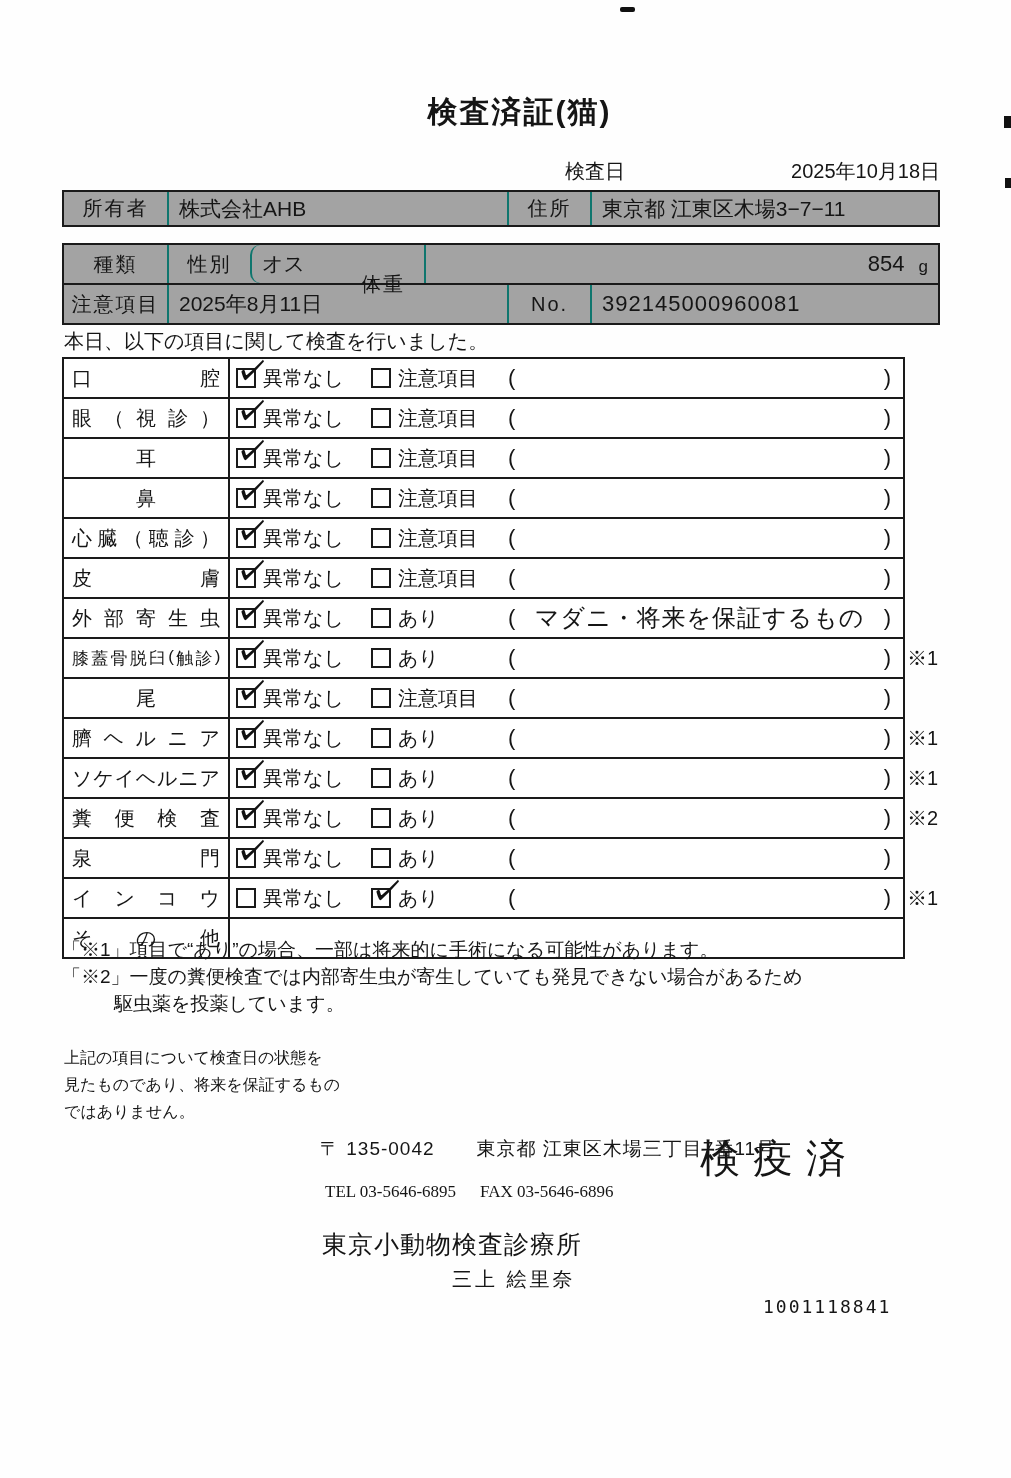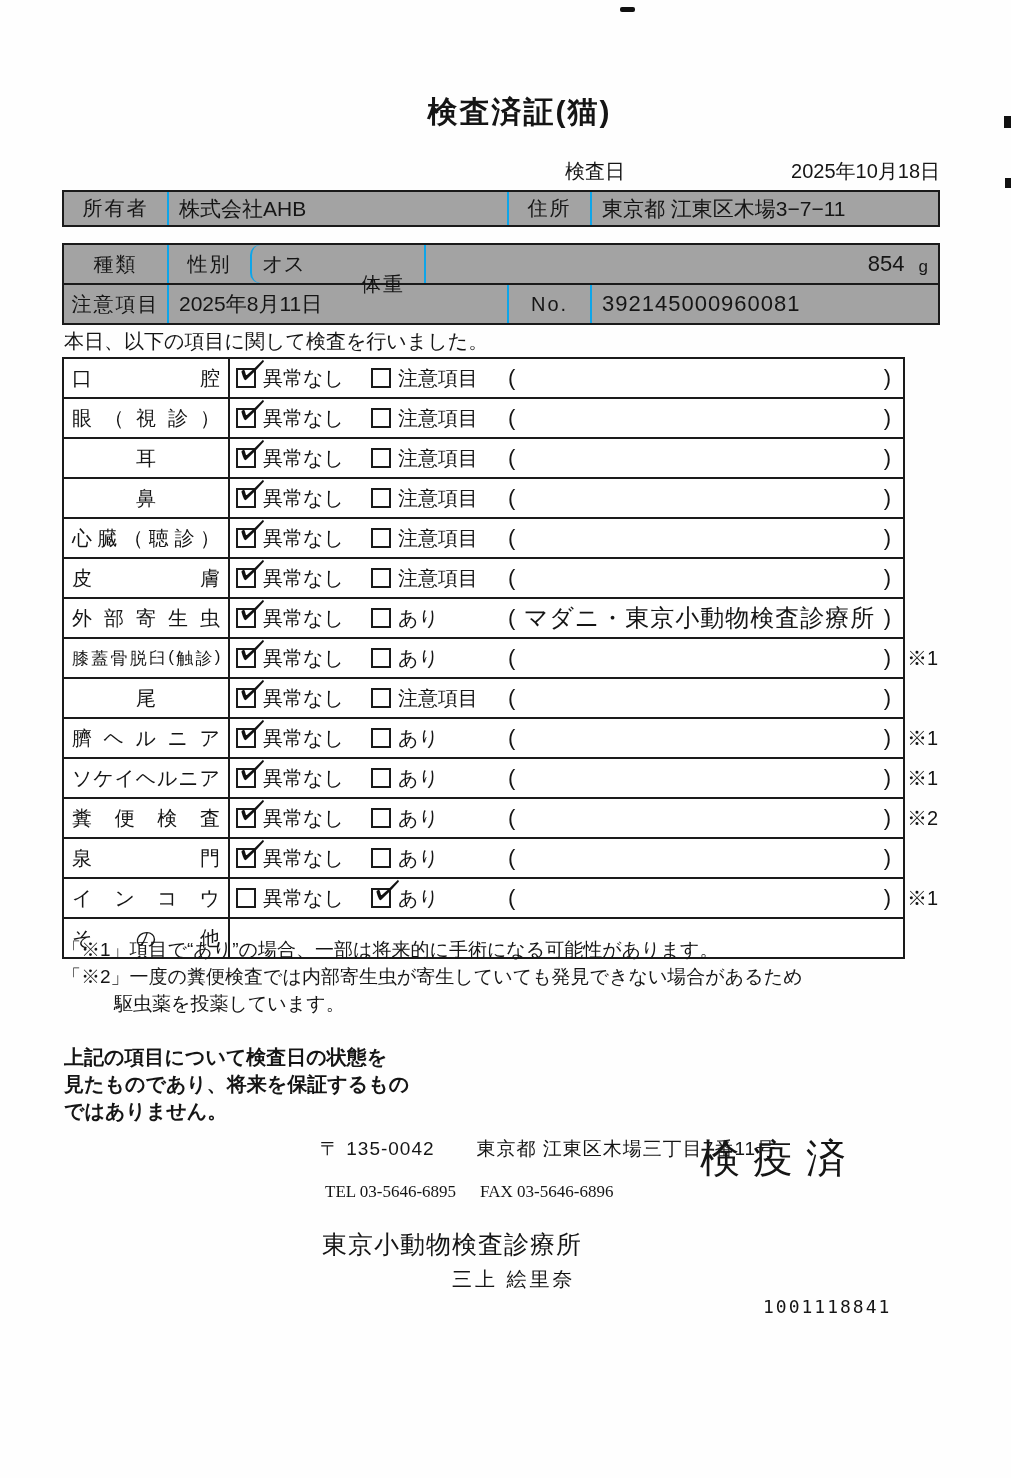--- a/index.html
+++ b/index.html
@@ -23,21 +23,21 @@
     text-align:center;font-size:30px;font-weight:600;letter-spacing:2px;margin:0;padding-left:28px;
   }
   .date-row{
     position:absolute;top:158px;left:565px;width:375px;
     display:flex;justify-content:space-between;font-size:20px;
   }
 
   .tbl{position:absolute;left:62px;width:878px;border:2px solid #1a1a1a;box-sizing:border-box;background:#a3a3a3;}
   .trow{display:flex;height:38px;}
   .trow + .trow{border-top:2px solid #1a1a1a;}
-  .cell{display:flex;align-items:center;box-sizing:border-box;border-left:2px solid #0ea5e9;padding:0 10px;font-size:21px;}
+  .cell{display:flex;align-items:center;box-sizing:border-box;border-left:2px solid #0f766e;padding:0 10px;font-size:21px;}
   .cell:first-child{border-left:none;}
   .lbl{justify-content:center;letter-spacing:2px;font-size:20px;padding:0 4px;}
   .w103{width:103px;flex:none;}
   .w340{width:340px;flex:none;}
   .w83{width:83px;flex:none;}
   .w90{width:90px;flex:none;border-radius:10px;}
   .w84{width:84px;flex:none;margin-top:39px;}
   .flex1{flex:1;}
   .owner-tbl{top:190px;height:37px;}
   .owner-tbl .trow{height:33px;}
@@ -69,21 +69,21 @@
   .opt-label{font-size:20px;white-space:nowrap;}
   .paren-area{flex:1;display:flex;align-items:center;padding-right:12px;}
   .paren-open,.paren-close{font-size:22px;flex:none;}
   .paren-text{flex:1;text-align:center;font-size:20px;}
   .paren-text.big{font-size:24px;letter-spacing:1px;font-weight:500;}
   .row-mark{position:absolute;right:-42px;top:50%;transform:translateY(-50%);font-size:20px;width:38px;}
 
   .notes{position:absolute;top:936px;left:62px;width:900px;font-size:19px;line-height:27px;}
   .notes .indent{padding-left:52px;}
 
-  .disclaimer{position:absolute;top:1044px;left:64px;font-size:20px;line-height:27px;font-weight:bold;}
+  .disclaimer{position:absolute;top:1044px;left:64px;font-size:16px;line-height:27px;}
   .stamp{position:absolute;top:1083px;left:700px;font-size:40px;font-weight:400;letter-spacing:13px;white-space:nowrap;margin-top:48px;}
 
   .postal-row{position:absolute;top:1136px;left:320px;display:flex;gap:42px;font-size:19px;letter-spacing:1px;white-space:nowrap;}
   .tel-row{position:absolute;top:1182px;left:325px;display:flex;gap:24px;font-size:17px;font-family:Liberation Serif, serif;white-space:nowrap;}
   .clinic{position:absolute;top:1228px;left:322px;font-size:25px;letter-spacing:1px;}
   .vet{position:absolute;top:1266px;left:452px;font-size:20px;letter-spacing:3px;}
   .serial{position:absolute;top:1296px;left:763px;font-size:18px;letter-spacing:2px;font-family:"DejaVu Sans Mono",monospace;}
 </style>
 </head>
 <body>
@@ -291,21 +291,21 @@
         <span class="opt opt1">
           <span class="checkbox checked"></span>
           <span class="opt-label">異常なし</span>
         </span>
         <span class="opt opt2">
           <span class="checkbox"></span>
           <span class="opt-label">あり</span>
         </span>
         <span class="paren-area">
           <span class="paren-open">(</span>
-          <span class="paren-text big">マダニ・東京小動物検査診療所</span>
+          <span class="paren-text big">マダニ・将来を保証するもの</span>
           <span class="paren-close">)</span>
         </span>
       </div>
       <span class="row-mark"></span>
     </div>
       <div class="row">
       <div class="name-cell">
         <div class="name-inner justify tight">
             <span>膝</span>
             <span>蓋</span>

